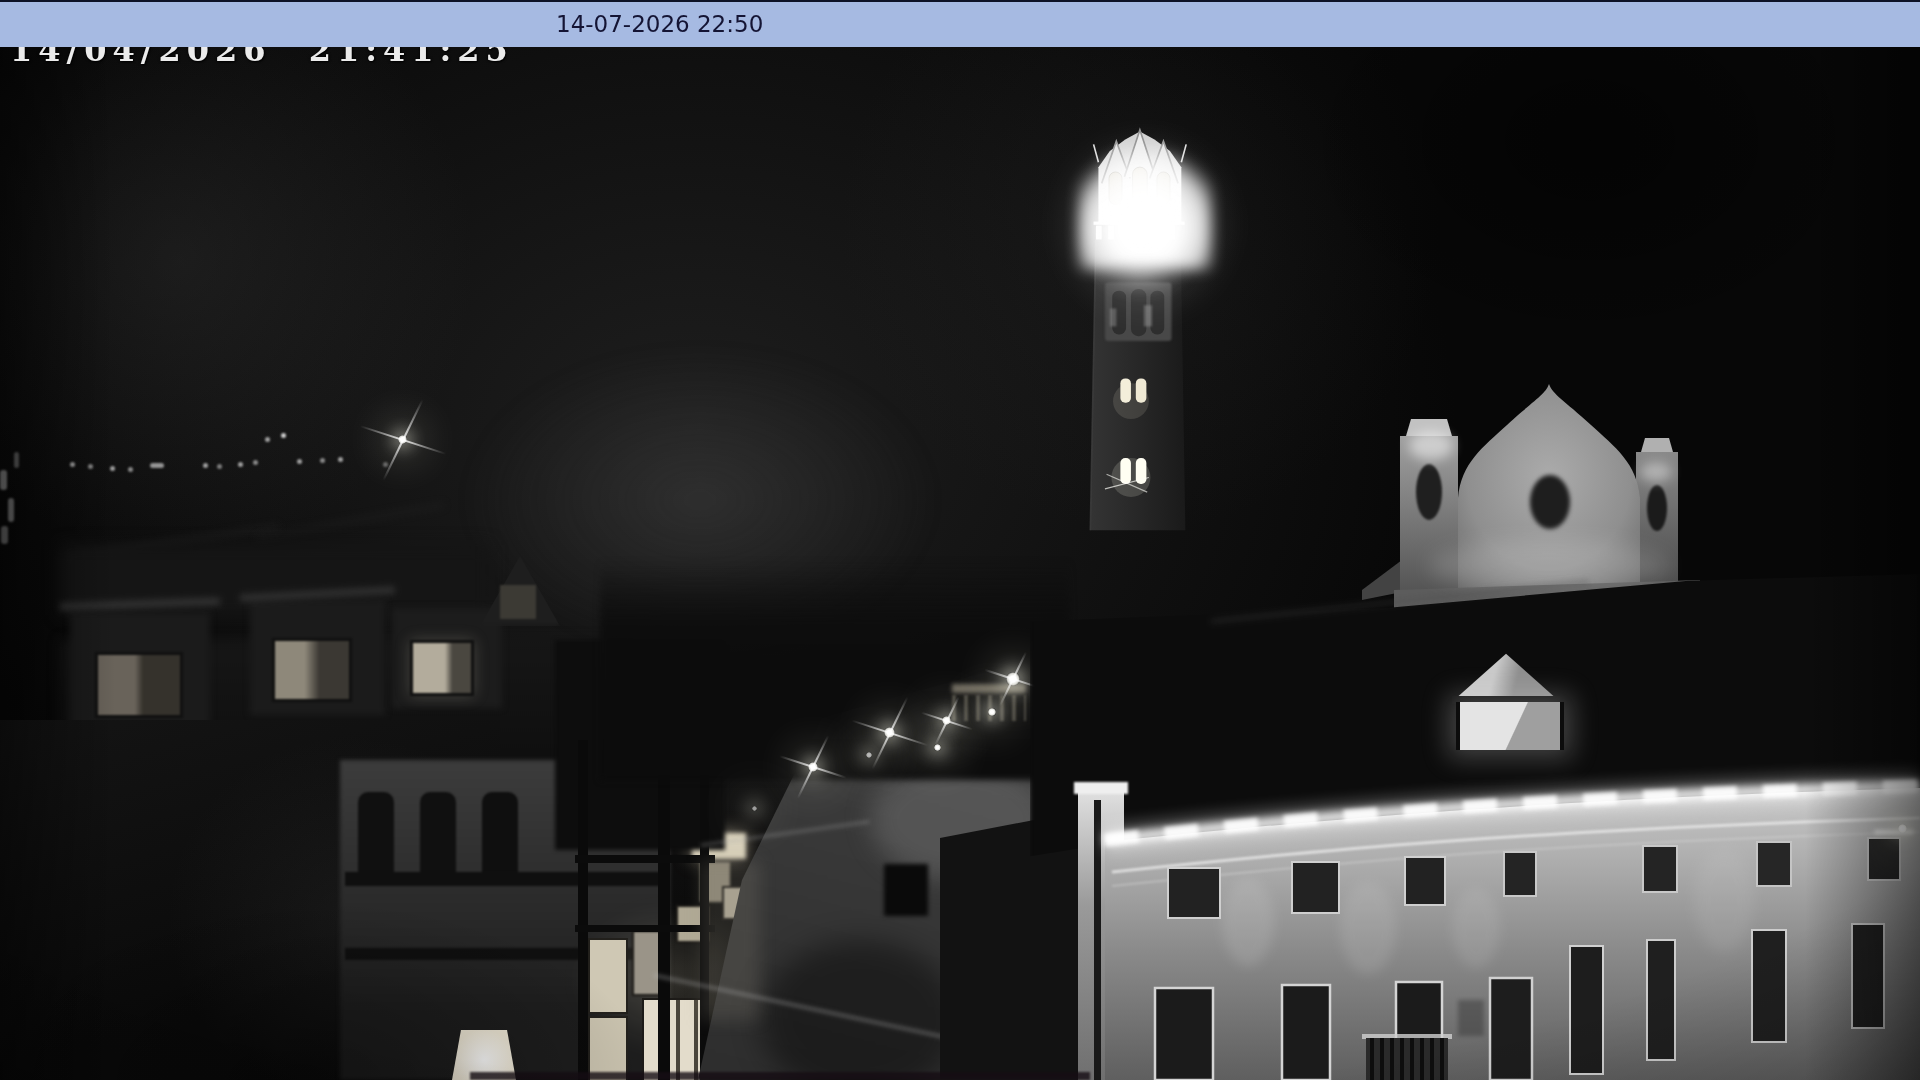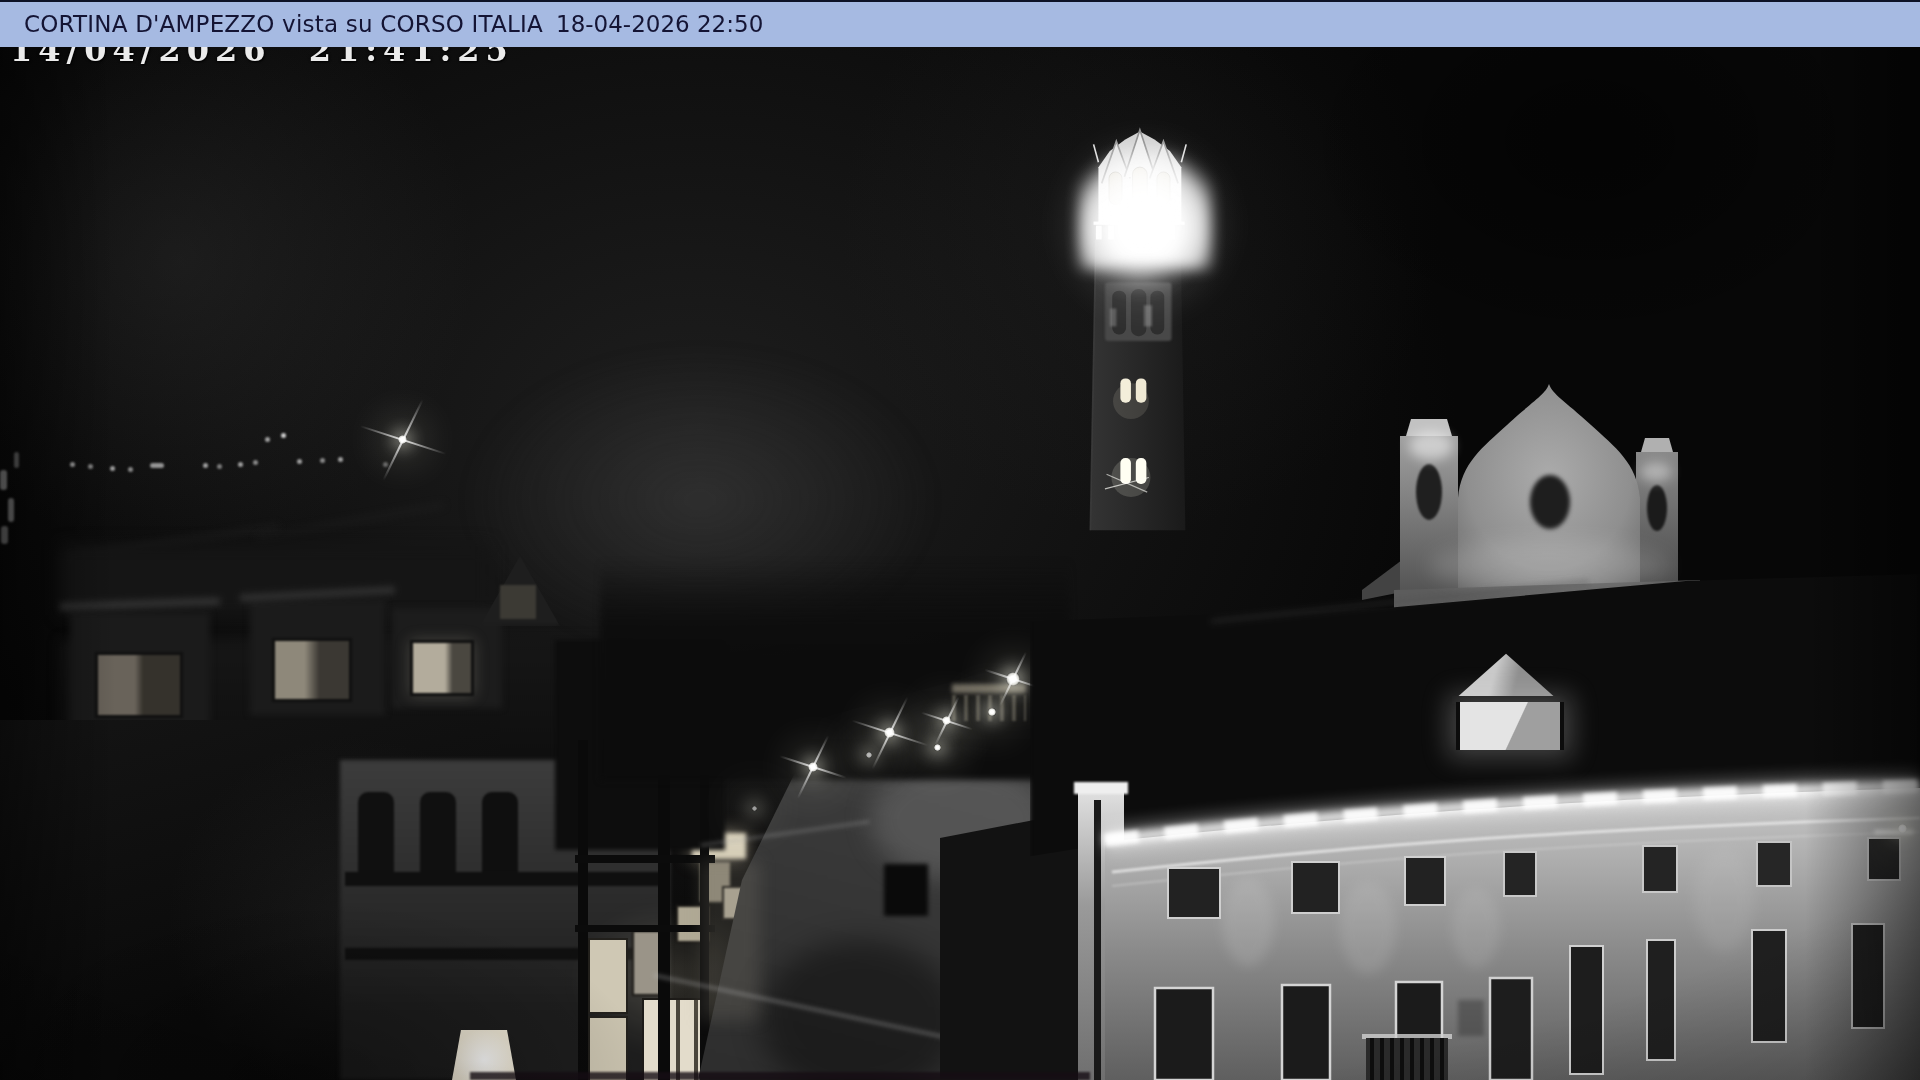--- a/index.html
+++ b/index.html
@@ -291,17 +291,16 @@
 
     <div class="abs" style="left:0;top:0;width:1920px;height:1080px;
       background:
         radial-gradient(420px 300px at 1590px 140px, rgba(0,0,0,.5), rgba(0,0,0,0) 70%),
         radial-gradient(500px 260px at 300px 1080px, rgba(0,0,0,.35), transparent 70%),
         linear-gradient(90deg, rgba(0,0,0,.45), transparent 6%, transparent 94%, rgba(0,0,0,.5)),
         radial-gradient(130% 115% at 48% 42%, rgba(0,0,0,0) 52%, rgba(0,0,0,.42) 78%, rgba(0,0,0,.8) 100%);"></div>
   </div>
 
   <div class="header">
-    <span class="t1">CORTINA D'AMPEZZO vista su CORSO ITALIA</span>
-    <span class="t2">18-04-2026 22:50</span>
+    <span class="t2">14-07-2026 22:50</span>
   </div>
 
 </div>
 
 </body></html>

